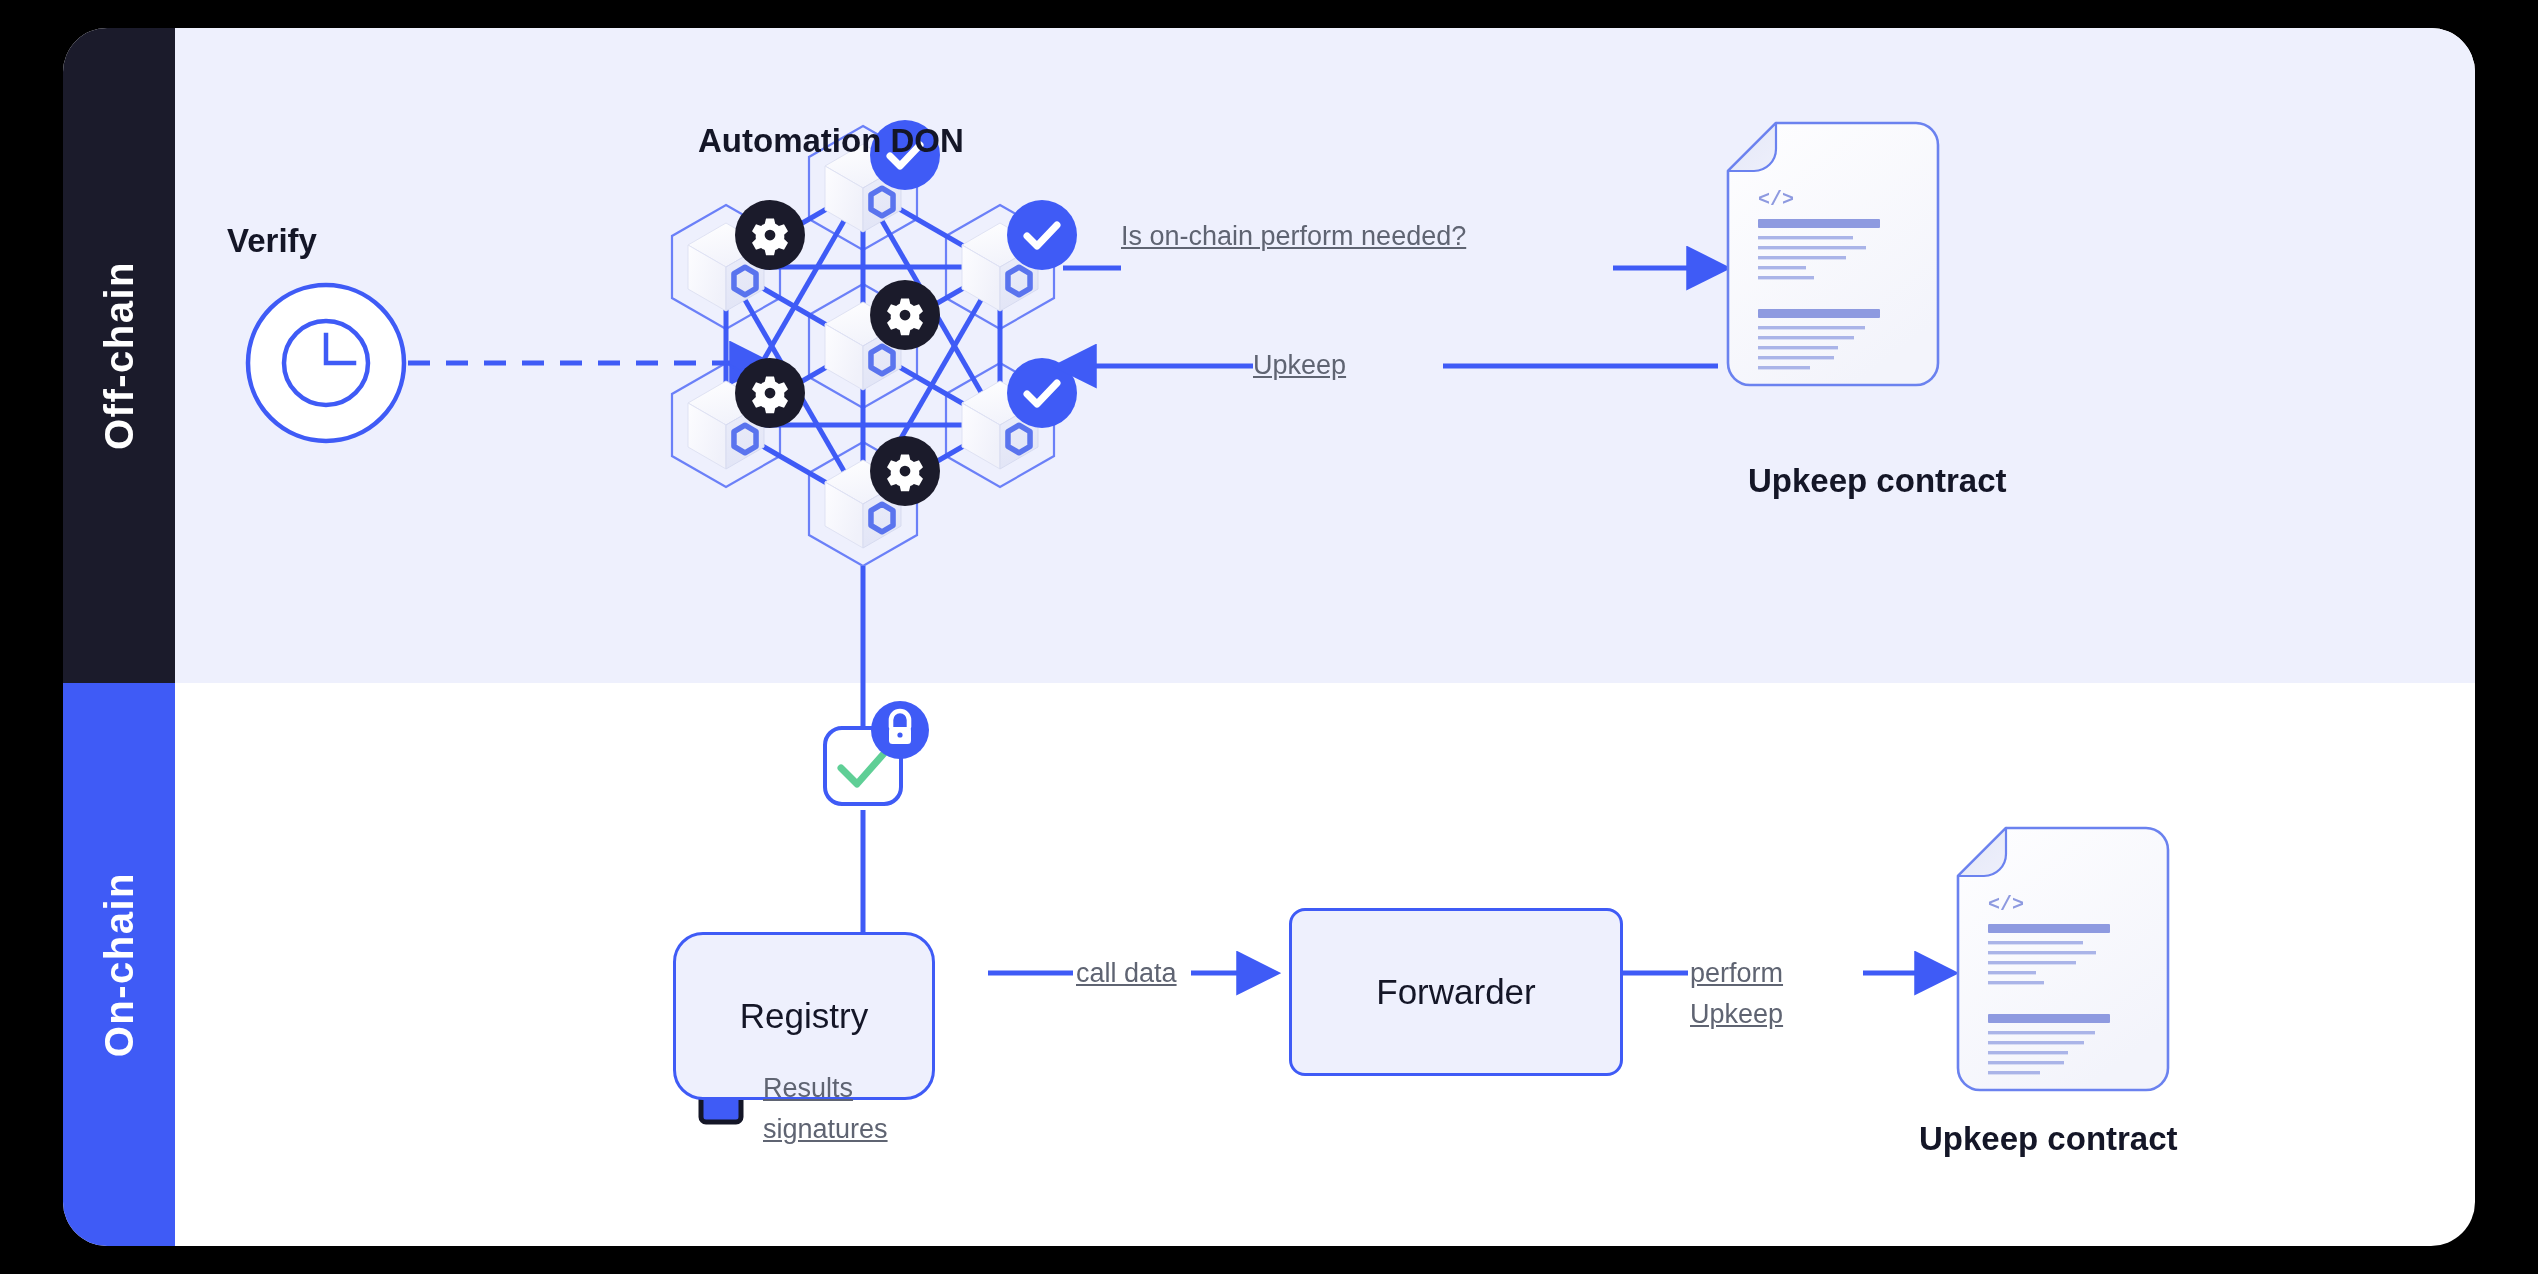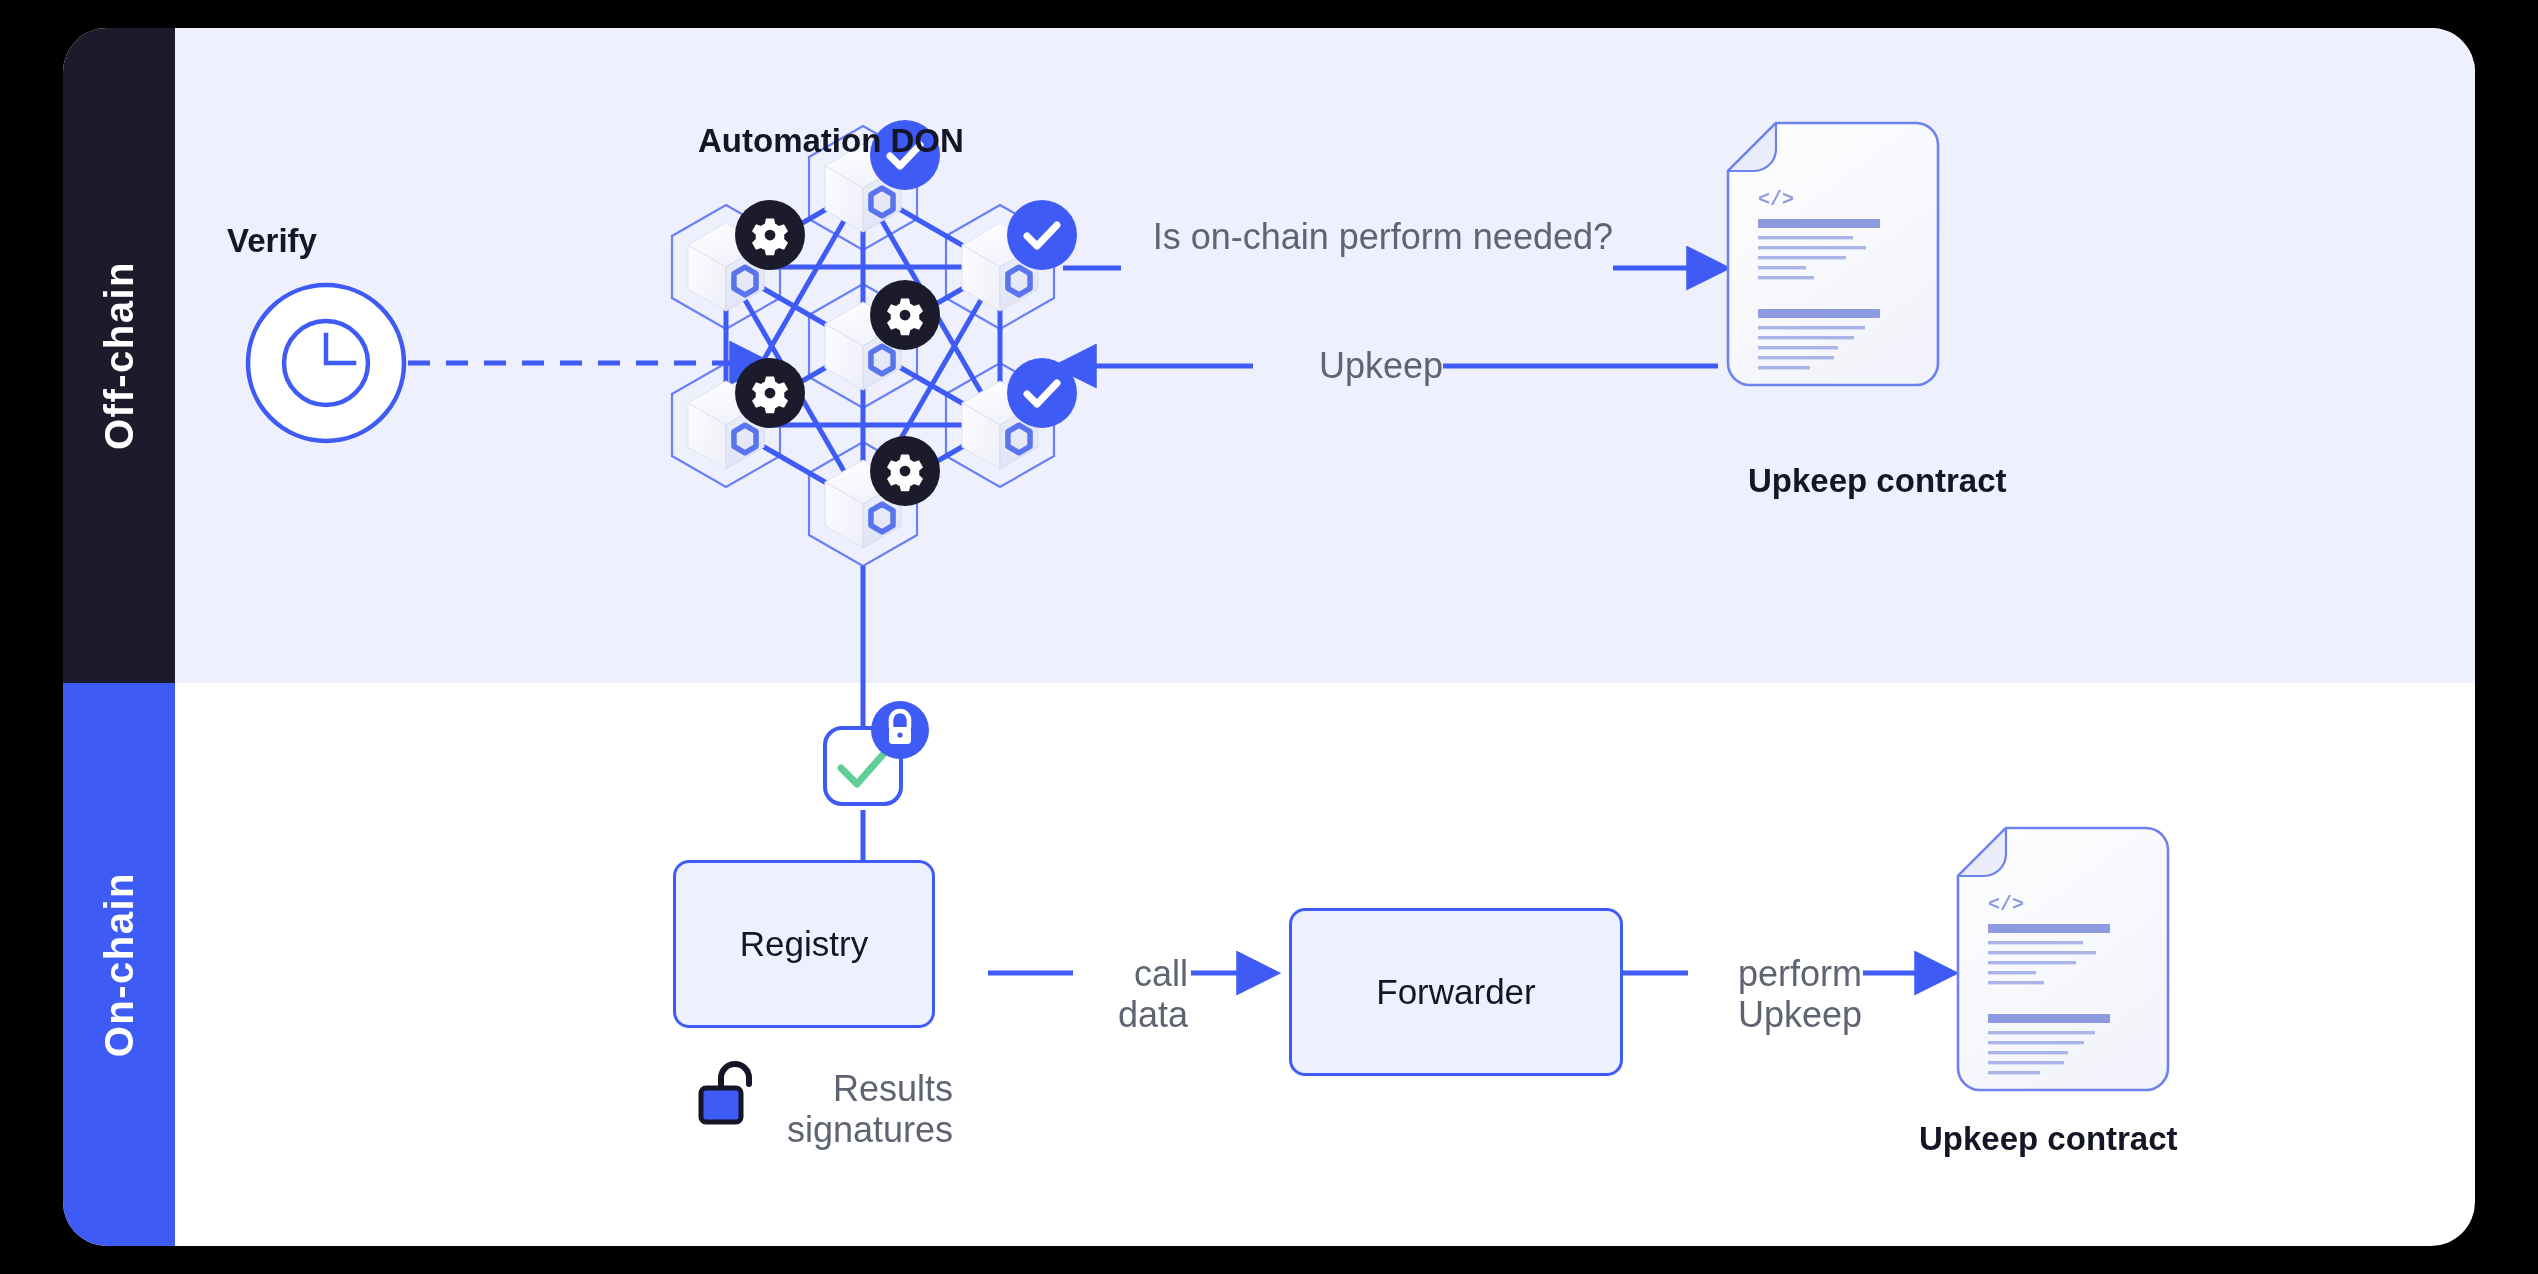--- a/index.html
+++ b/index.html
@@ -29,22 +29,23 @@
     font-family:"Liberation Sans",sans-serif;white-space:nowrap;
   }
 
   
   .abs{position:absolute;}
   .title-bold{
     font-weight:bold;color:#141627;font-size:33px;
     font-family:"Liberation Sans",sans-serif;white-space:nowrap;margin-top:24px;
   }
   .lbl-gray{
-    color:#5f6472;font-size:36px;line-height:41px;text-align:right;
+    color:#5f6472;font-size:27px;line-height:41px;text-align:left;
     font-family:"Liberation Sans",sans-serif;
+    text-decoration:underline;
   }
   .box-label{
     color:#141627;font-size:35px;font-family:"Liberation Sans",sans-serif;white-space:nowrap;
   }
 
   
   .flowbox{
     position:absolute;background:#eef0fd;border:3px solid #3f5bf6;border-radius:16px;
     display:flex;align-items:center;justify-content:center;
   }
@@ -263,21 +264,21 @@
 
     <div class="abs title-bold" style="left:635px;top:70px;">Automation DON</div>
 
     <div class="abs lbl-gray" style="left:1058px;top:188px;width:492px;">Is on-chain perform needed?</div>
 
     <div class="abs lbl-gray" style="left:1190px;top:317px;width:190px;">Upkeep</div>
 
     <div class="abs title-bold" style="left:1685px;top:410px;">Upkeep contract</div>
 
 
-    <div class="flowbox" style="left:610px;top:832px;width:256px;height:162px;">
+    <div class="flowbox" style="left:610px;top:904px;width:256px;height:162px;border-radius:30px;">
       <span class="box-label">Registry</span>
     </div>
 
     <div class="abs lbl-gray" style="left:700px;top:1040px;width:190px;">Results signatures</div>
 
     <div class="abs lbl-gray" style="left:1013px;top:925px;width:112px;">call data</div>
 
     <div class="flowbox" style="left:1210px;top:880px;width:328px;height:162px;margin-left:16px;">
       <span class="box-label">Forwarder</span>
     </div>

